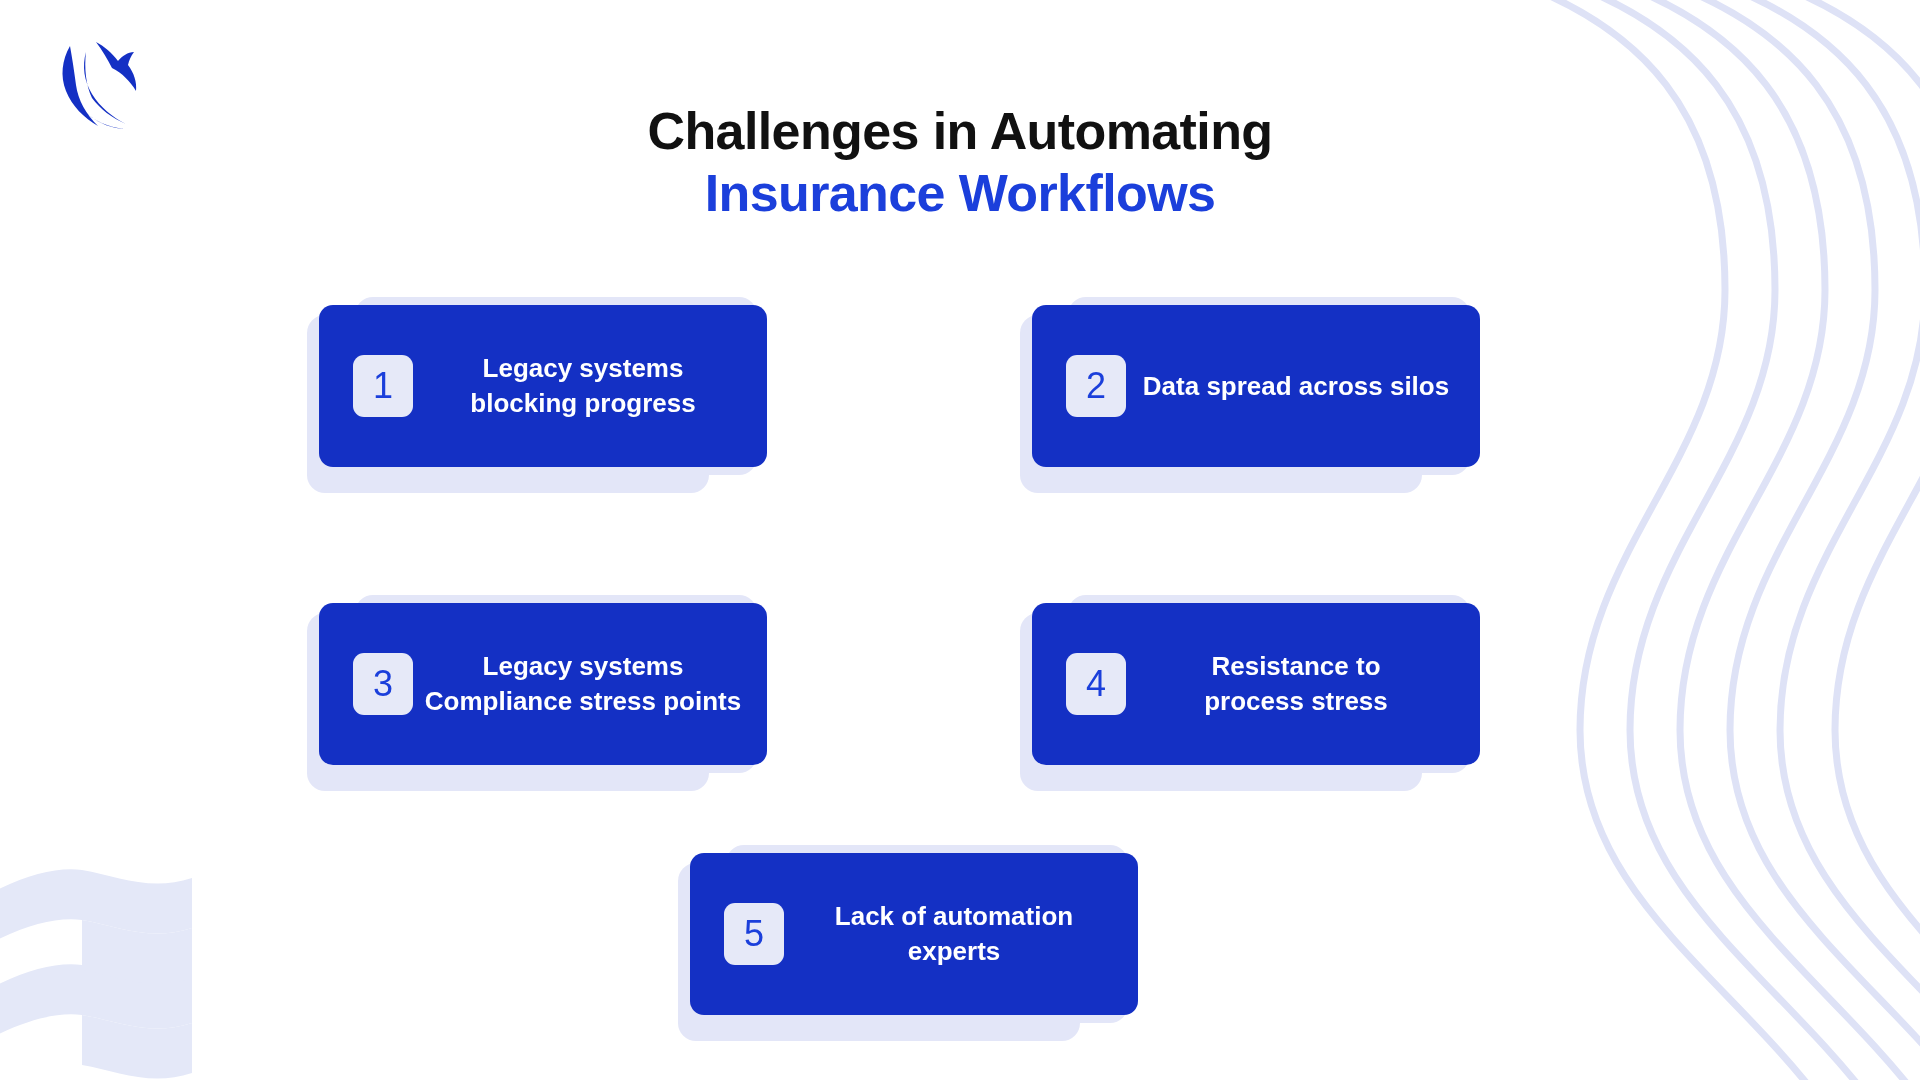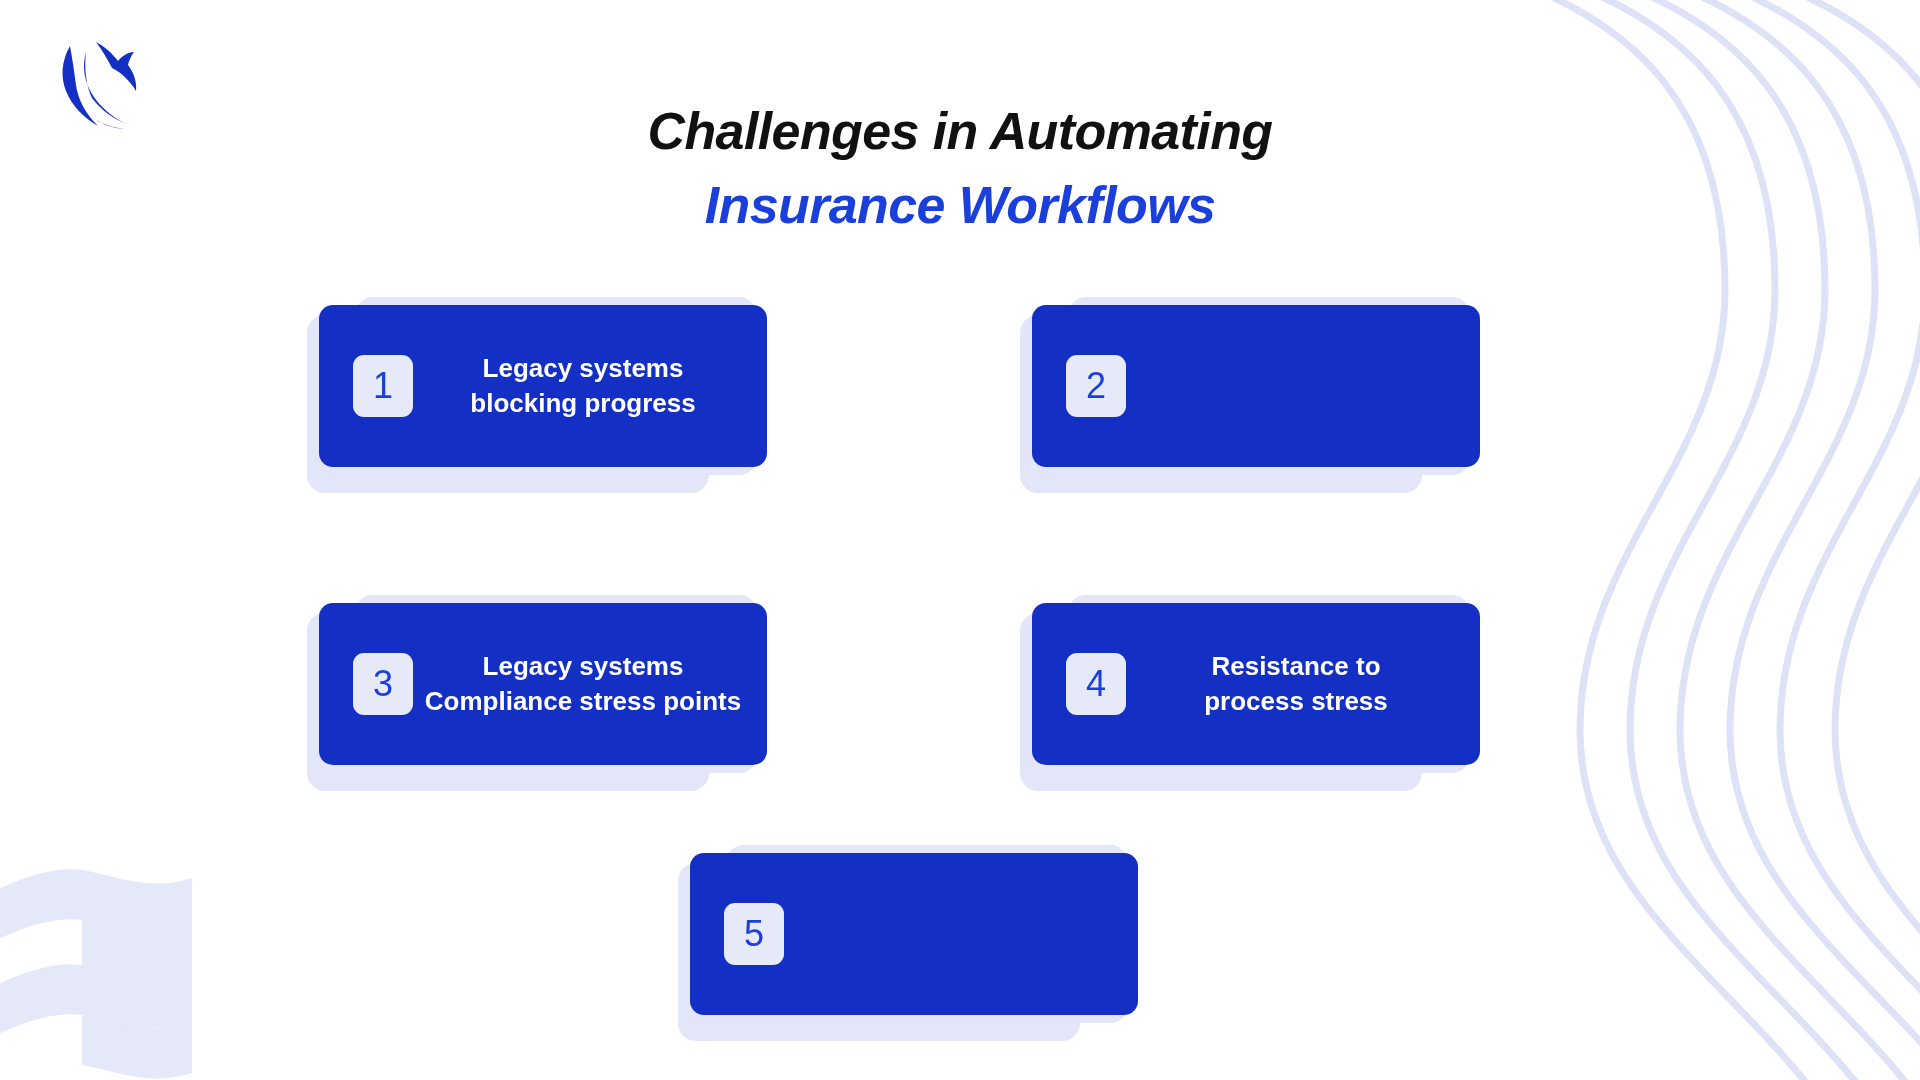--- a/index.html
+++ b/index.html
@@ -28,32 +28,31 @@
     position:absolute; left:42px; top:32px;
     width:104px; height:100px;
   }
 
   
   .heading{
     position:absolute; left:0; top:104px; width:1920px;
     text-align:center;
     line-height:1.04;
     pointer-events:none;
-    font-style:italic;
   }
   .heading .line1{
     display:block;
     font-size:52px; font-weight:bold; letter-spacing:-0.6px;
     color:#111111;
   }
   .heading .line2{
     display:block;
     font-size:52px; font-weight:bold; letter-spacing:-0.6px;
     color:#1B3FDB;
-    margin-top:20px;
+    margin-top:8px;
   }
 
   
   .cards{
     position:absolute; left:0; top:0; width:1920px; height:1080px;
   }
 
   .card-wrap{ position:absolute; }
 
   .shade{
@@ -181,20 +180,21 @@
       <div class="card-text">Legacy systems
 blocking progress</div>
     </div>
   </div>
 
   <div class="card-wrap" id="c2">
     <div class="shade up-right"></div>
     <div class="shade down-left"></div>
     <div class="card">
       <div class="badge">2</div>
+      <div class="card-text">Data spread across silos</div>
     </div>
   </div>
 
   <div class="card-wrap" id="c3">
     <div class="shade up-right"></div>
     <div class="shade down-left"></div>
     <div class="card">
       <div class="badge">3</div>
       <div class="card-text">Legacy systems
 Compliance stress points</div>
@@ -209,16 +209,17 @@
       <div class="card-text">Resistance to
 process stress</div>
     </div>
   </div>
 
   <div class="card-wrap" id="c5">
     <div class="shade up-right"></div>
     <div class="shade down-left"></div>
     <div class="card">
       <div class="badge">5</div>
+      <div class="card-text">Lack of automation experts</div>
     </div>
   </div>
 
 </div>
 
 </body></html>

